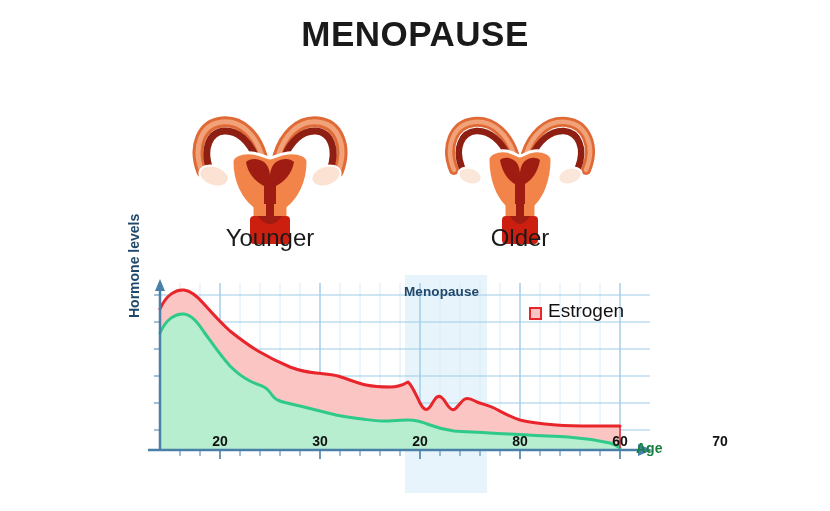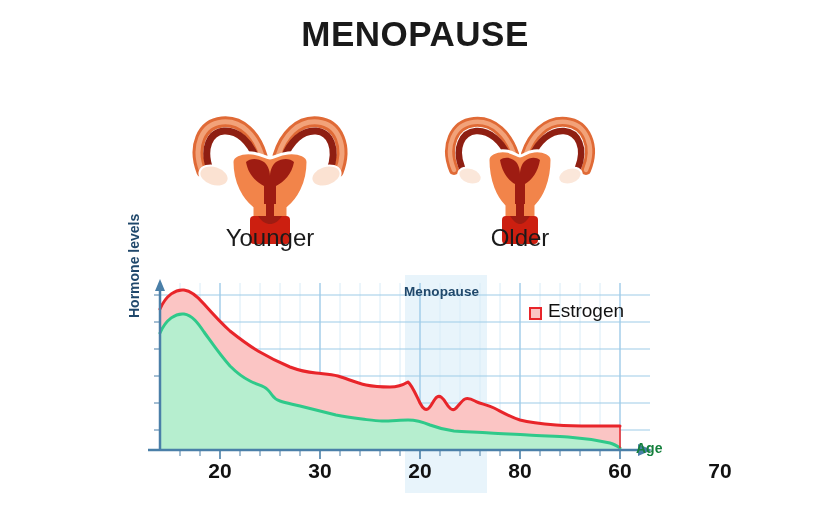--- a/index.html
+++ b/index.html
@@ -130,25 +130,25 @@
   .legend-text {
     font-size: 19px;
     color: #111111;
     font-family: "Liberation Sans", sans-serif;
     line-height: 19px;
   }
 
   
   .x-tick-label {
     position: absolute;
-    top: 459px;
+    top: 433px;
     width: 46px;
     margin-left: -23px;
     text-align: center;
-    font-size: 21px;
+    font-size: 14px;
     font-weight: bold;
     color: #111111;
     font-family: "Liberation Sans", sans-serif;
   }
 </style>
 </head>
 <body>
 
 <div id="infographic">
 

